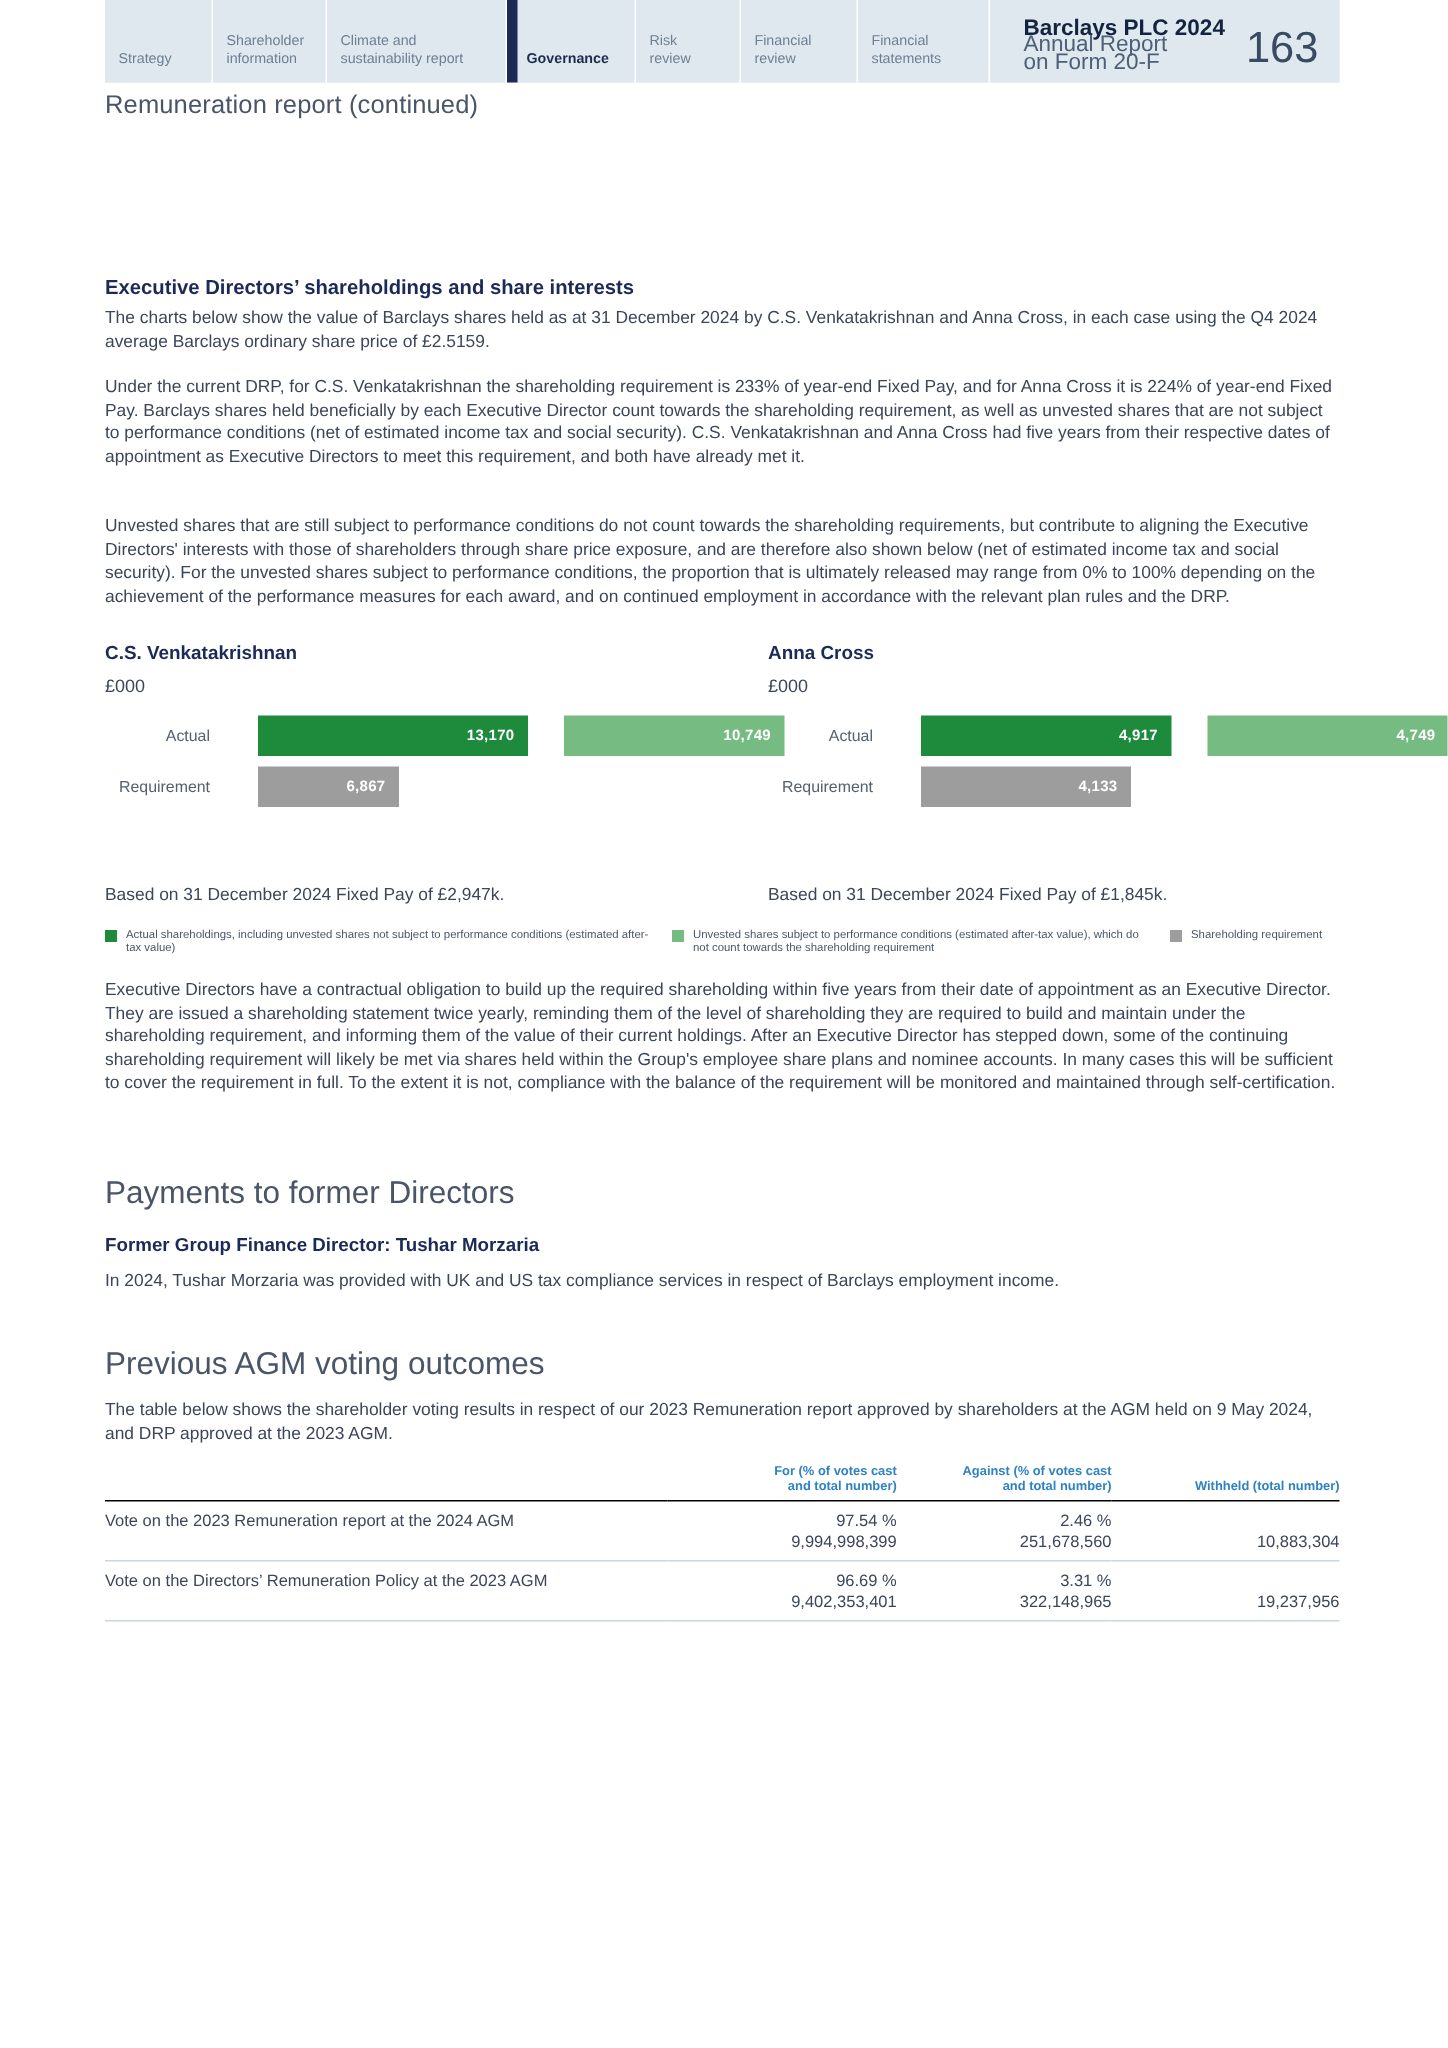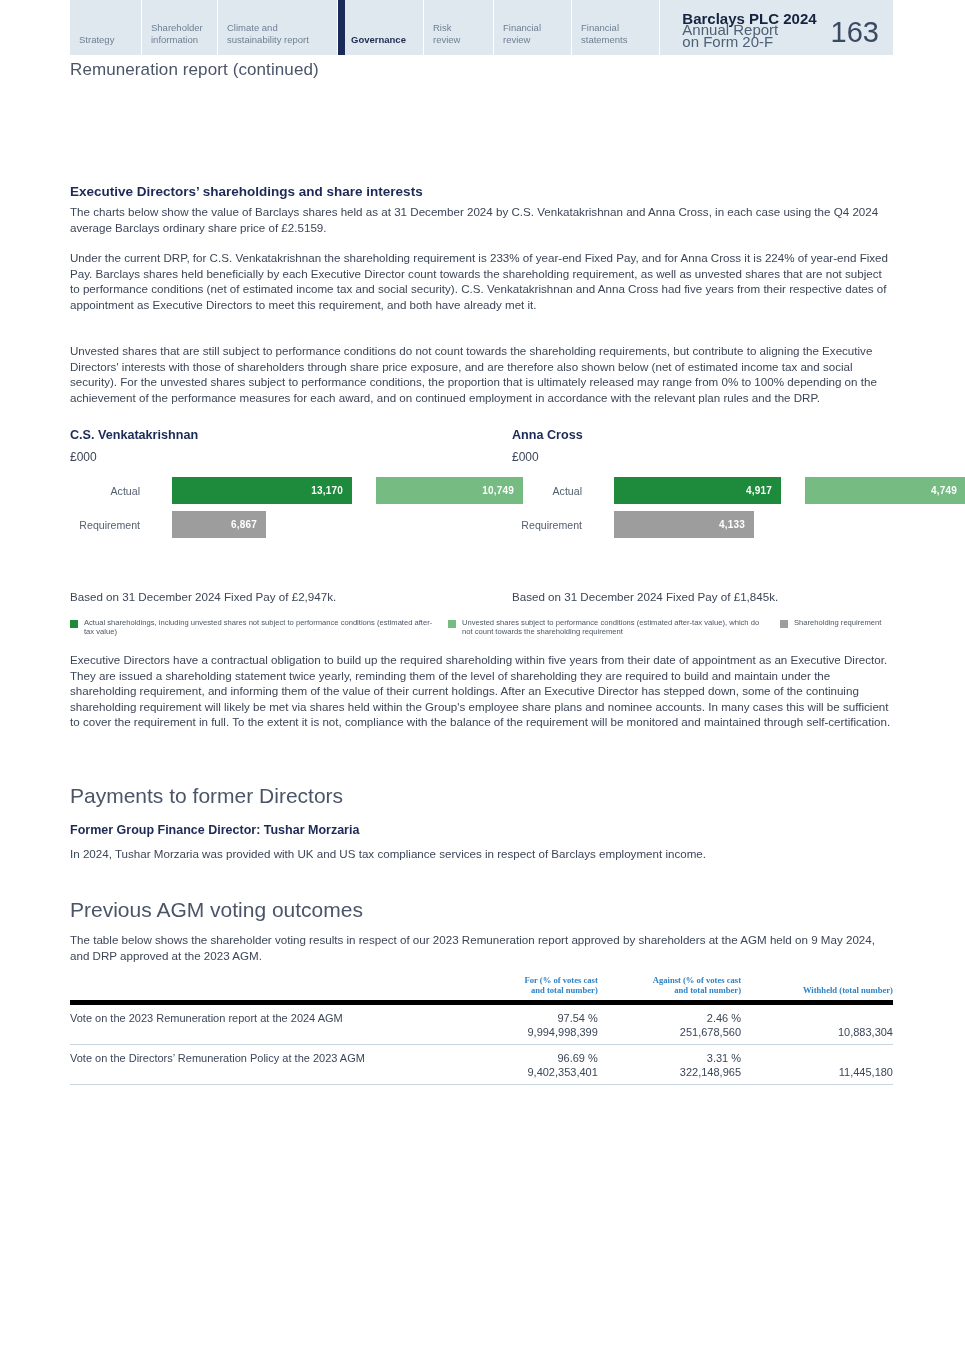--- a/index.html
+++ b/index.html
@@ -106,21 +106,21 @@
   .vote-table { position: absolute; left: 70px; width: 823px; border-collapse: collapse; }
   .vote-table th {
     font-size: 8.6px; line-height: 10.4px; font-weight: bold; color: #2f82c4;
     text-align: right; vertical-align: bottom; padding: 0 0 4px 0;
   }
   .vote-table td {
     font-size: 11px; color: #3c4658; padding: 6px 0 5px 0; text-align: right;
     vertical-align: top;
   }
   .vote-table td.desc { text-align: left; }
-  .vote-table thead tr { border-bottom: 5px solid #000000; font-family: Liberation Serif, serif; }
+  .vote-table thead tr { border-bottom: 1px solid #000000; }
   .vote-table tr.rowtop td { padding-top: 7px; padding-bottom: 1px; }
   .vote-table tr.rowbot td { padding-top: 1px; padding-bottom: 6px; border-bottom: 1px solid #c9d6e0; }
   .col-desc { width: 400px; }
   .col-for { width: 160px; }
   .col-against { width: 150px; }
   .col-withheld { width: 160px; }
 </style>
 </head>
 <body>
 
@@ -291,18 +291,18 @@
       <tr class="rowtop">
         <td class="desc">Vote on the Directors’ Remuneration Policy at the 2023 AGM</td>
         <td>96.69 %</td>
         <td>3.31 %</td>
         <td></td>
       </tr>
       <tr class="rowbot">
         <td class="desc"></td>
         <td>9,402,353,401</td>
         <td>322,148,965</td>
-        <td>11,445,180</td>
+        <td>19,237,956</td>
       </tr>
     </tbody>
   </table>
 
 </div>
 
 </body></html>

